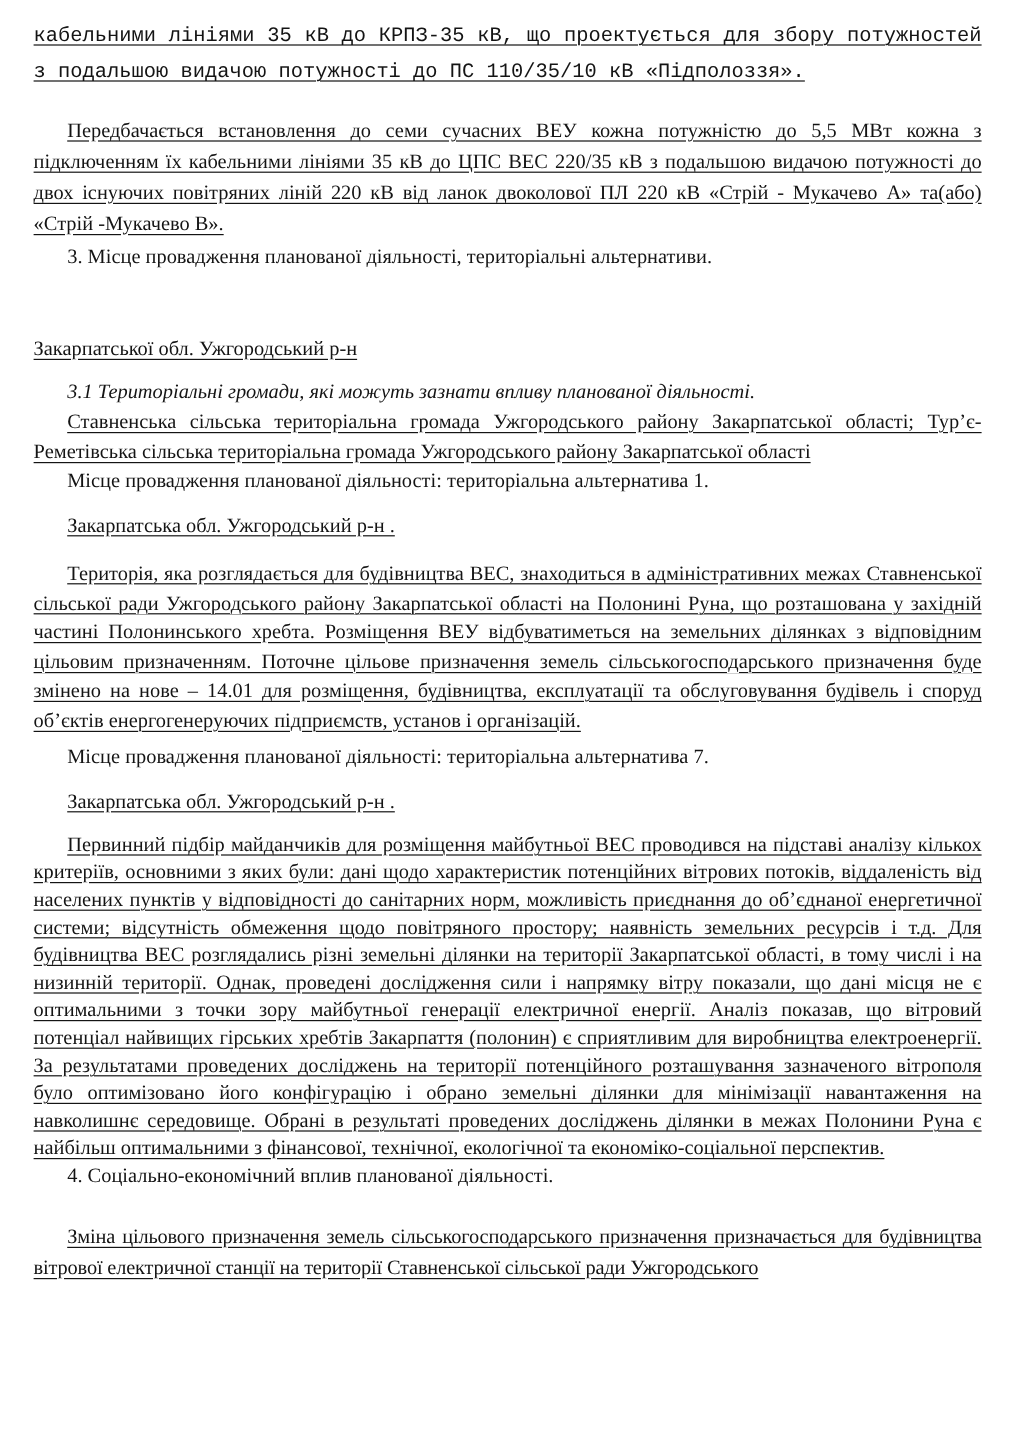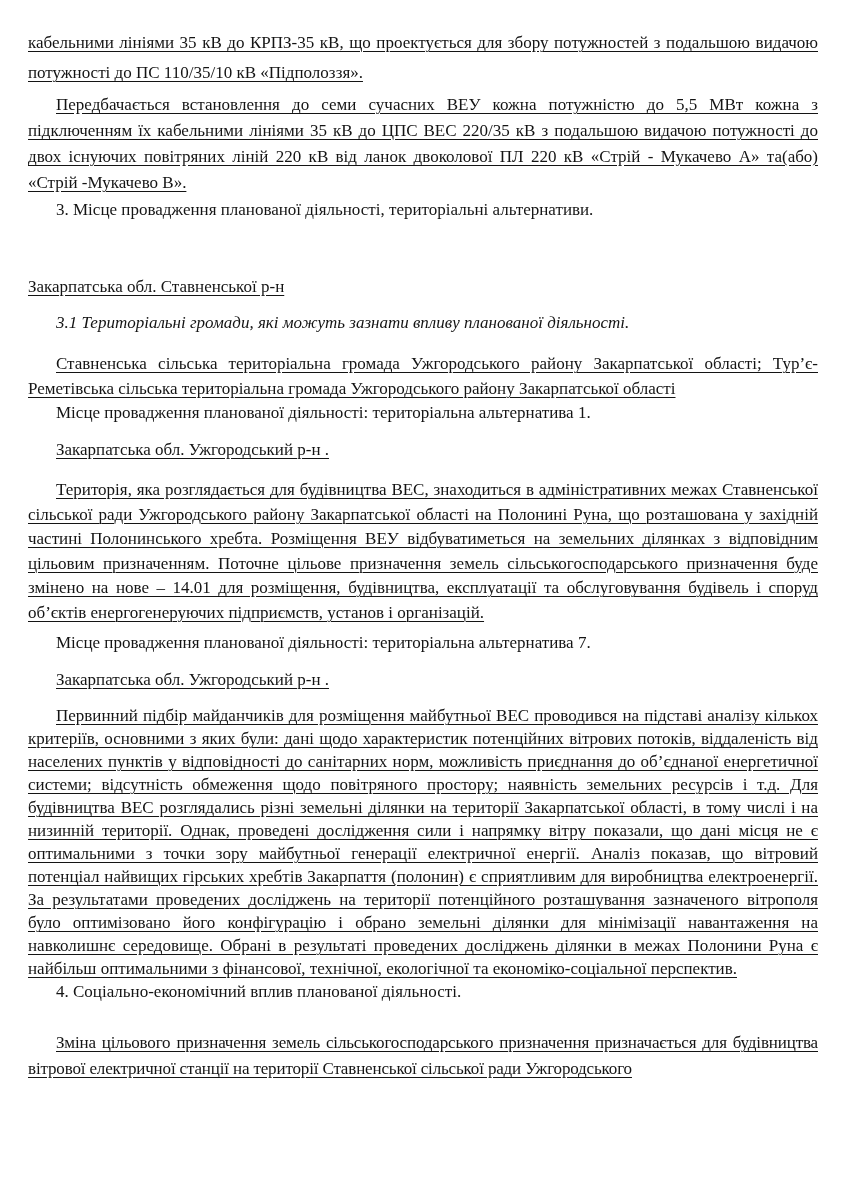--- a/index.html
+++ b/index.html
@@ -29,27 +29,27 @@
   }
   .indent { text-indent: 28px; }
   .u {
     text-decoration: underline;
     text-underline-offset: 3px;
     text-decoration-thickness: 1px;
   }
   .left { text-align: left; }
 
   
-  .b-cable      { line-height: 30px; margin-top: 16px; }
+  .b-cable      { line-height: 30px; margin-top: 4px; font-family: Liberation Mono, monospace; }
   .b-tech       { line-height: 24px; margin-top: 14px; }
-  .b-seven      { line-height: 26px; margin-top: 4px; text-decoration: underline; }
+  .b-seven      { line-height: 26px; margin-top: 20px; text-decoration: underline; }
   .b-sec3       { line-height: 24px; margin-top: 2px; }
   .b-region1    { line-height: 24px; margin-top: 53px; }
   .b-sec31      { line-height: 24px; margin-top: 12px; font-style: italic; }
-  .b-communities{ line-height: 25px; margin-top: 16px; }
+  .b-communities{ line-height: 25px; }
   .b-alt1       { line-height: 24px; margin-top: 0; }
   .b-region2    { line-height: 24px; margin-top: 13px; }
   .b-territory  { line-height: 24.5px; margin-top: 16px; }
   .b-alt2       { line-height: 24px; margin-top: 6px; }
   .b-region3    { line-height: 24px; margin-top: 13px; }
   .b-selection  { line-height: 23px; margin-top: 12px; }
   .b-sec4       { line-height: 24px; }
   .b-landchange { line-height: 26px; margin-top: 26px; letter-spacing: -0.15px; }
 </style>
 </head>
@@ -57,21 +57,21 @@
 
 <div class="page">
 
   <p class="b-cable u">кабельними лініями 35 кВ до КРПЗ-35 кВ, що проектується для збору потужностей з подальшою видачою потужності до ПС 110/35/10 кВ «Підполоззя».</p>
 
 
   <p class="b-seven indent u">Передбачається встановлення до семи сучасних ВЕУ кожна потужністю до 5,5 МВт кожна з підключенням їх кабельними лініями 35 кВ до ЦПС ВЕС 220/35 кВ з подальшою видачою потужності до двох існуючих повітряних ліній 220 кВ від ланок двоколової ПЛ 220 кВ «Стрій - Мукачево А» та(або) «Стрій -Мукачево В».</p>
 
   <p class="b-sec3 indent left">3. Місце провадження планованої діяльності, територіальні альтернативи.</p>
 
-  <p class="b-region1 u left">Закарпатська обл. Ставненської р-н</p>
+  <p class="b-region1 u left">Закарпатської обл. Ужгородський р-н</p>
 
   <p class="b-sec31 indent left">3.1 Територіальні громади, які можуть зазнати впливу планованої діяльності.</p>
 
   <p class="b-communities indent u">Ставненська сільська територіальна громада Ужгородського району Закарпатської області; Тур’є-Реметівська сільська територіальна громада Ужгородського району Закарпатської області</p>
 
   <p class="b-alt1 indent left">Місце провадження планованої діяльності: територіальна альтернатива 1.</p>
 
   <p class="b-region2 indent u left">Закарпатська обл. Ужгородський р-н .</p>
 
   <p class="b-territory indent u">Територія, яка розглядається для будівництва ВЕС, знаходиться в адміністративних межах Ставненської сільської ради Ужгородського району Закарпатської області на Полонині Руна, що розташована у західній частині Полонинського хребта. Розміщення ВЕУ відбуватиметься на земельних ділянках з відповідним цільовим призначенням. Поточне цільове призначення земель сільськогосподарського призначення буде змінено на нове – 14.01 для розміщення, будівництва, експлуатації та обслуговування будівель і споруд об’єктів енергогенеруючих підприємств, установ і організацій.</p>

